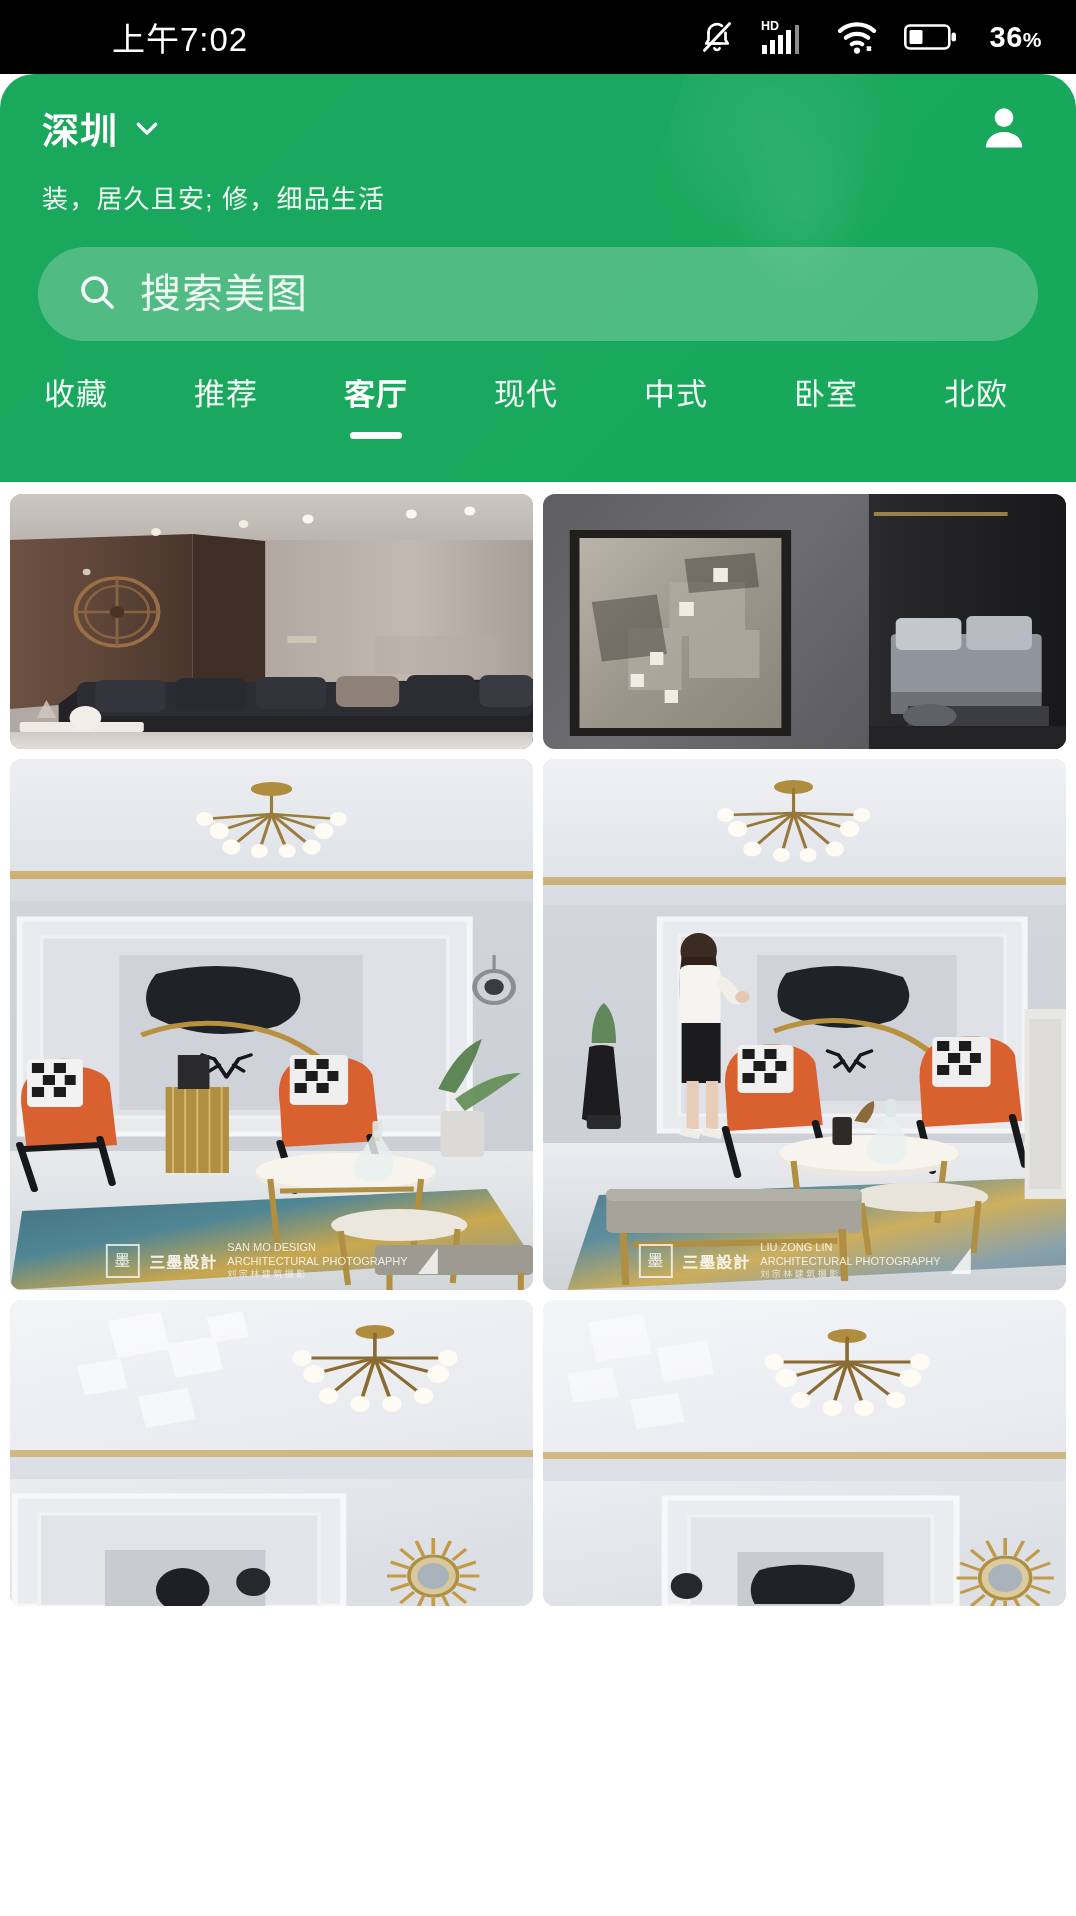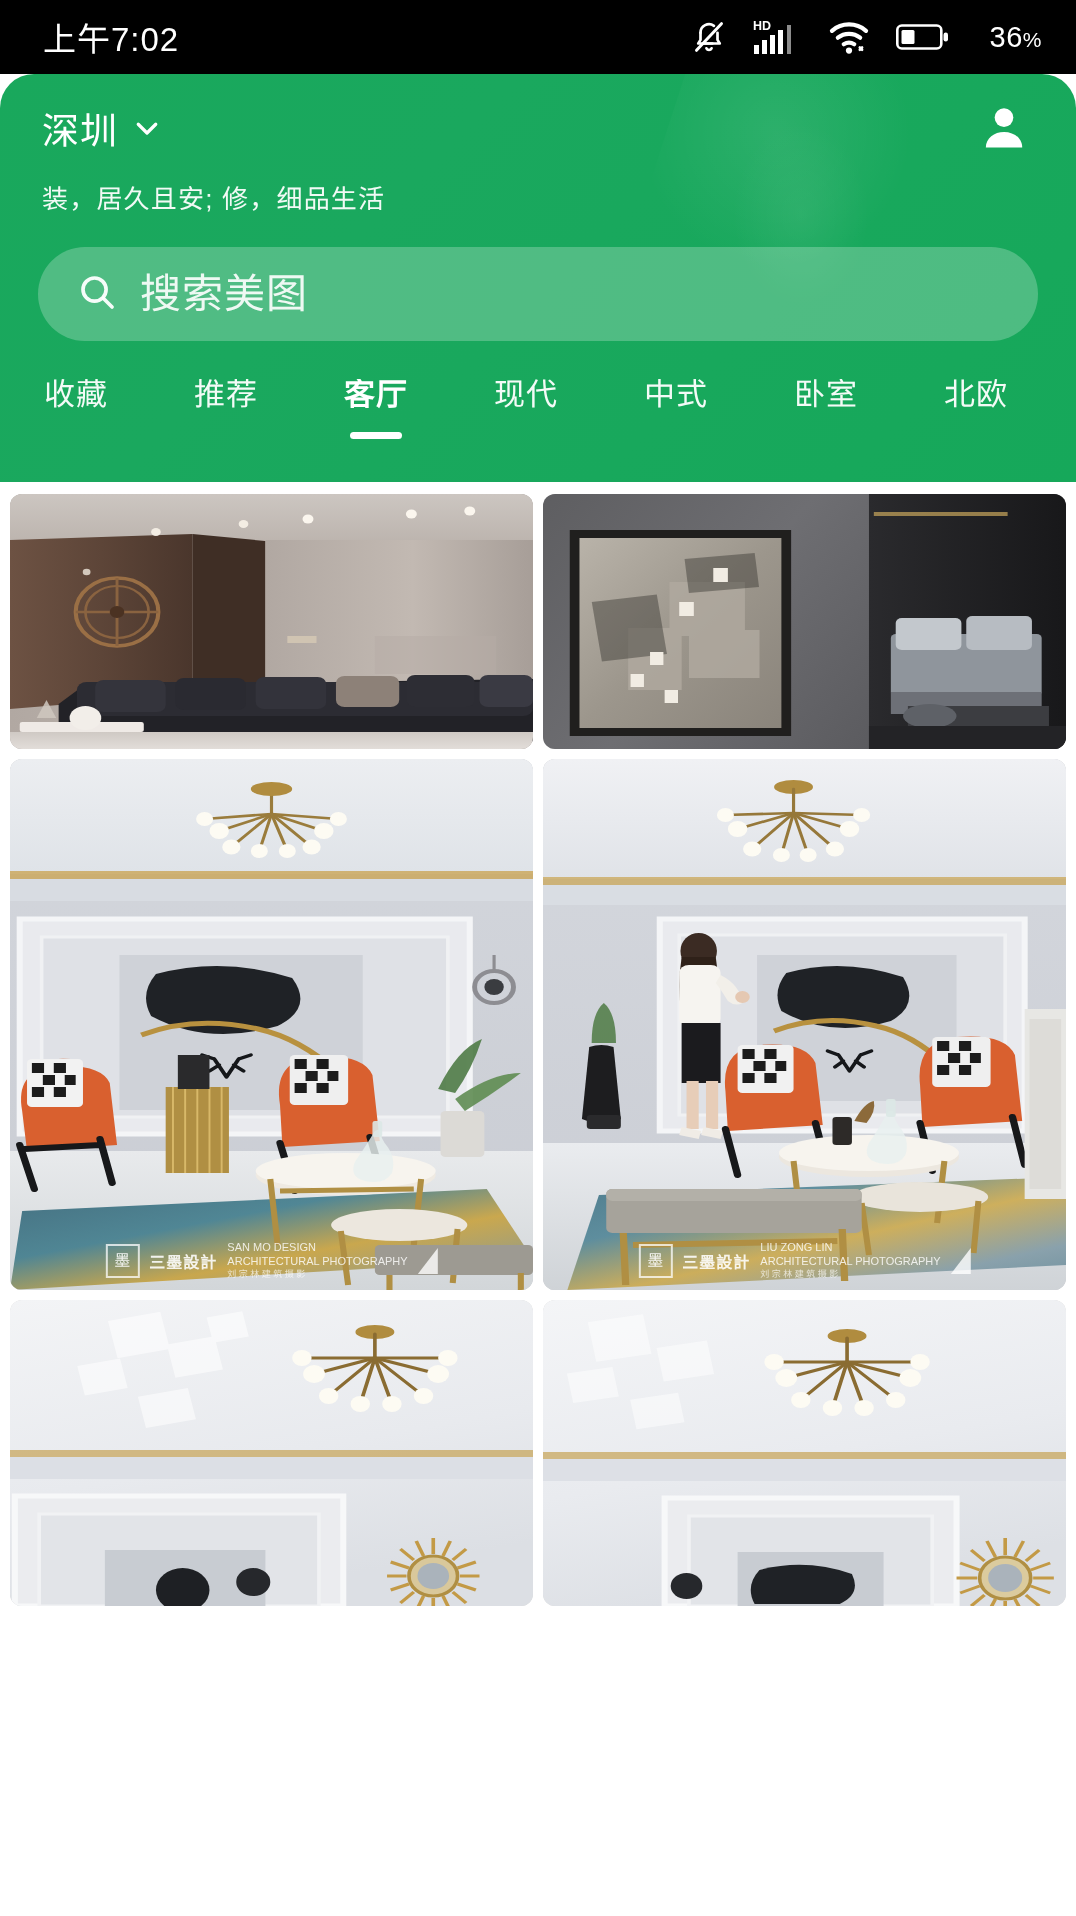--- a/index.html
+++ b/index.html
@@ -20,34 +20,34 @@
     display: flex;
     align-items: center;
     justify-content: space-between;
     padding: 0 34px 0 0;
     color: #ffffff;
   }
   .status-time {
     font-size: 33px;
     font-weight: 400;
     letter-spacing: 1px;
-    margin-left: 43px;
+    margin-left: 112px;
     white-space: nowrap;
     text-align: center;
   }
   .status-icons {
     display: flex;
     align-items: center;
     gap: 26px;
   }
   .status-icons svg { display: block; }
   .battery-pct {
     font-size: 29px;
-    font-weight: 400;
-    margin-left: 14px;
+    font-weight: 700;
+    margin-left: 6px;
     letter-spacing: 0.5px;
     text-align: right;
   }
   .battery-pct .pct-sign { font-size: 21px; }
 
   
   .header {
     position: relative;
     background: linear-gradient(135deg, #19a85c 0%, #1aa85e 35%, #16a85a 100%);
     border-top-left-radius: 34px;
@@ -88,21 +88,21 @@
   }
   .city-select {
     display: flex;
     align-items: center;
     gap: 14px;
     cursor: pointer;
   }
   .city-name {
     color: #ffffff;
     font-size: 37px;
-    font-weight: 400;
+    font-weight: 700;
     letter-spacing: 1px;
   }
   .chev {
     width: 30px;
     height: 30px;
     display: block;
   }
   .avatar-btn {
     width: 56px;
     height: 56px;

